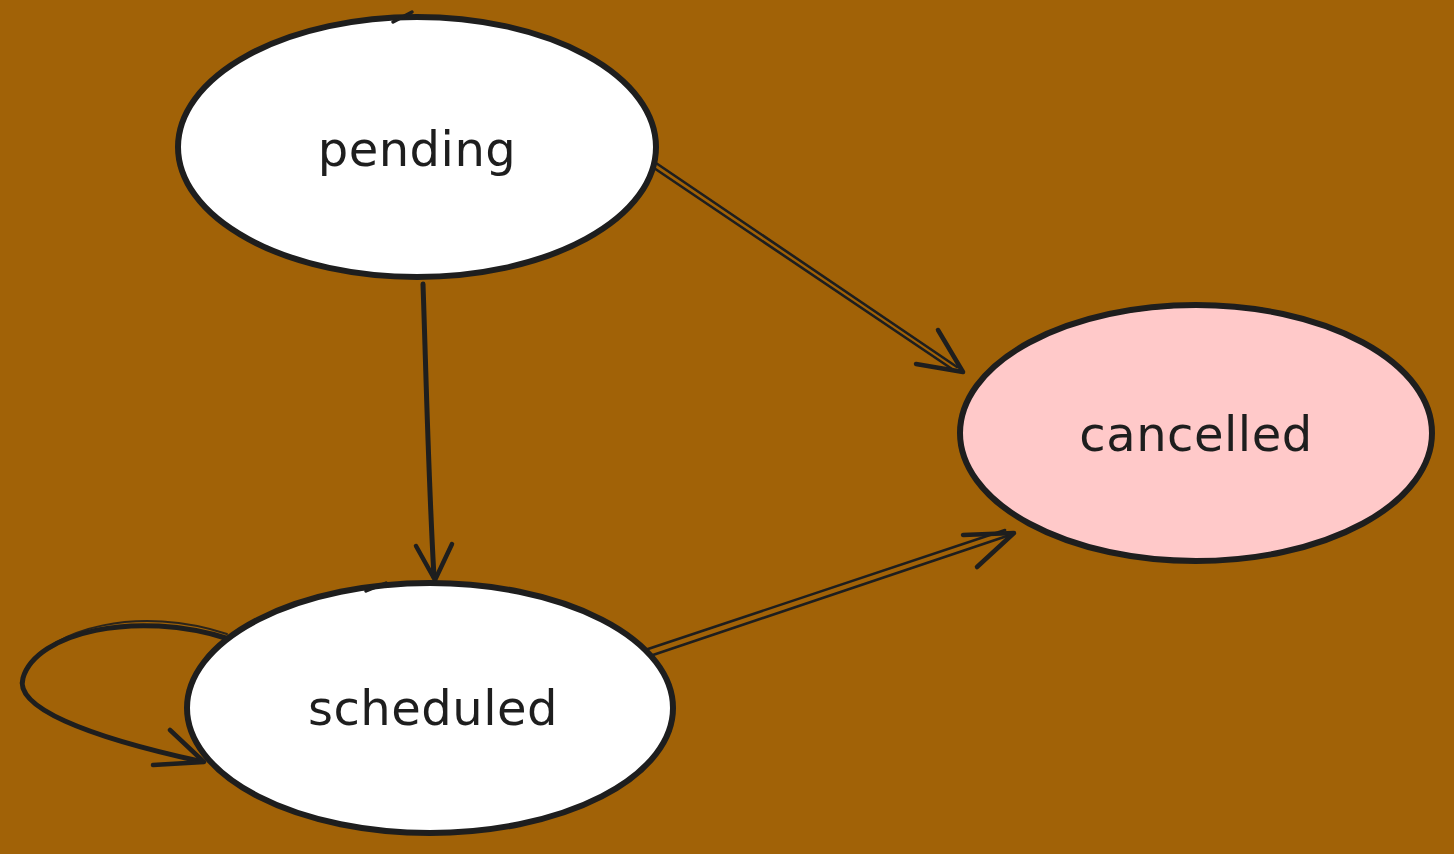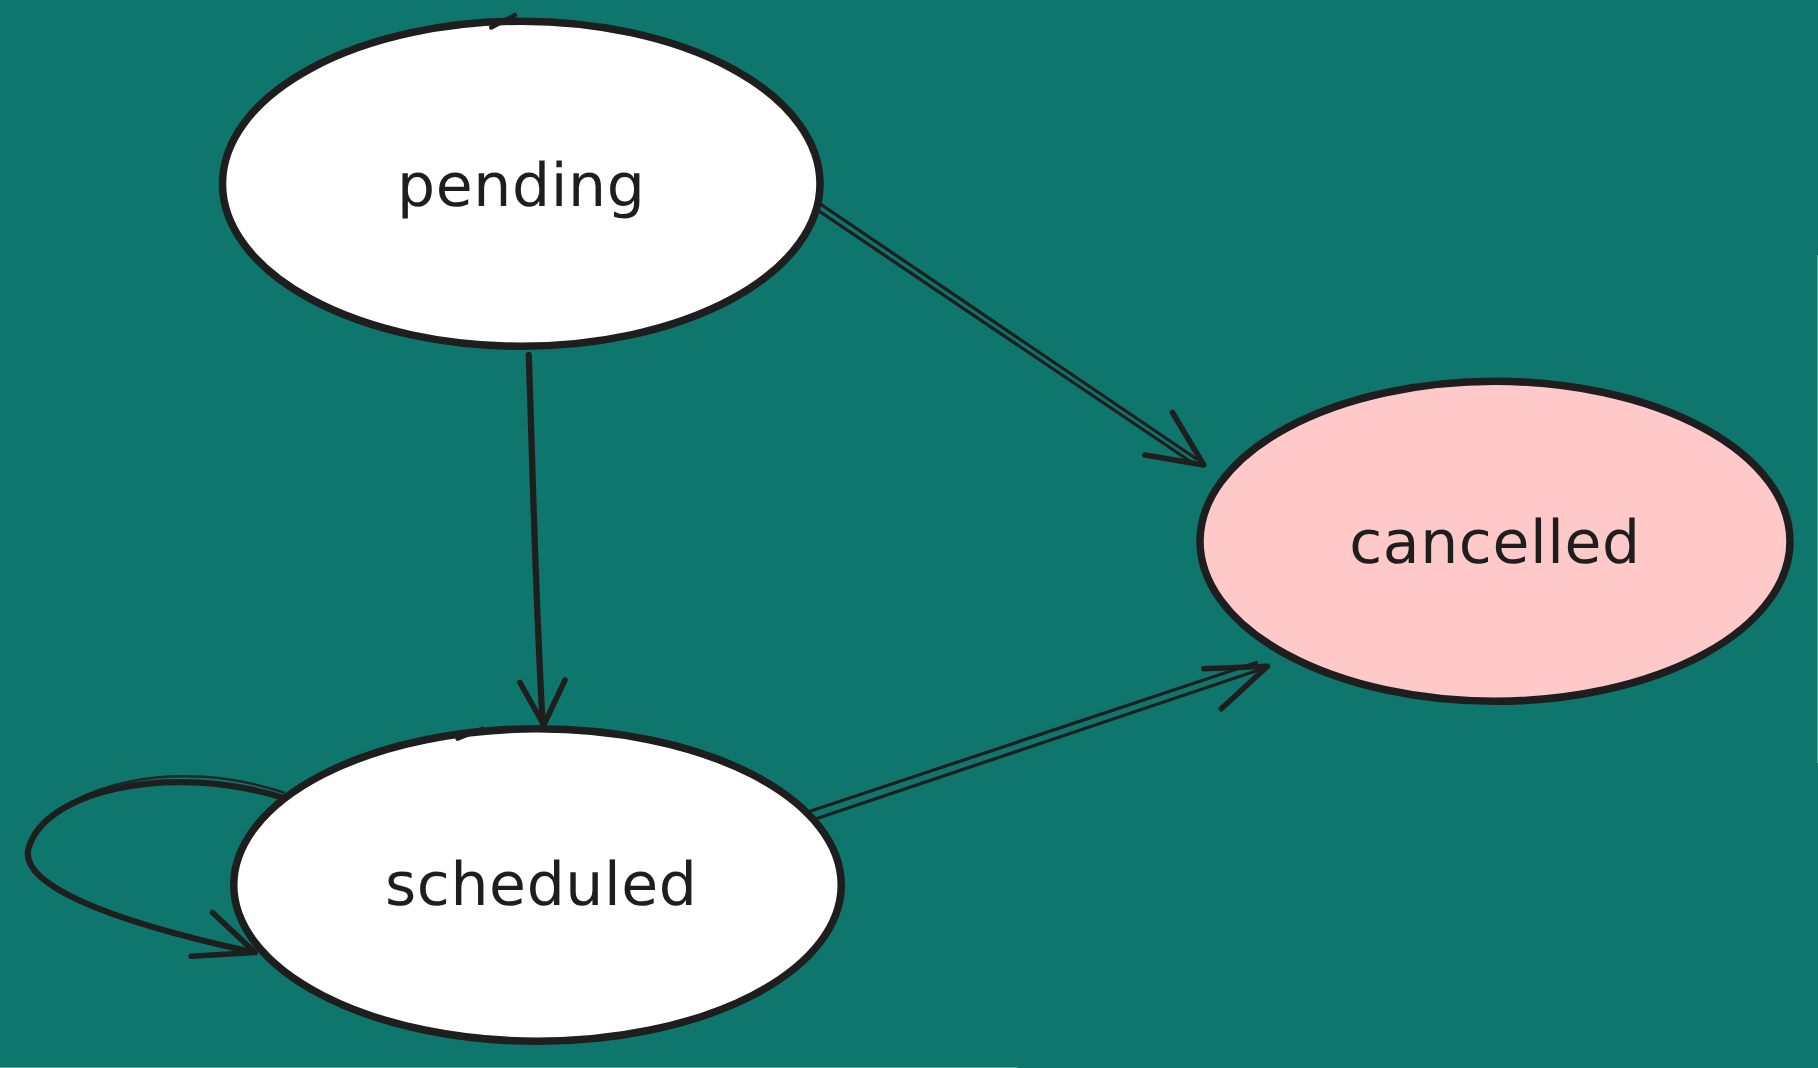--- a/index.html
+++ b/index.html
@@ -1,21 +1,21 @@
 <!DOCTYPE html>
 <html><head>
 <meta charset="utf-8">
 <style>
   html, body { margin: 0; padding: 0; }
   body { background: #ffffff; }
   .stage {
     position: relative;
     width: 1454px;
     height: 854px;
-    background: #0f766e;
+    background: #a16207;
     overflow: hidden;
   }
   svg { display: block; width: 1454px; height: 854px; }
   .ink {
     fill: none;
     stroke-linecap: round;
     stroke-linejoin: round;
   }
   .node-label {
     font-family: "DejaVu Sans", "Liberation Sans", sans-serif;

